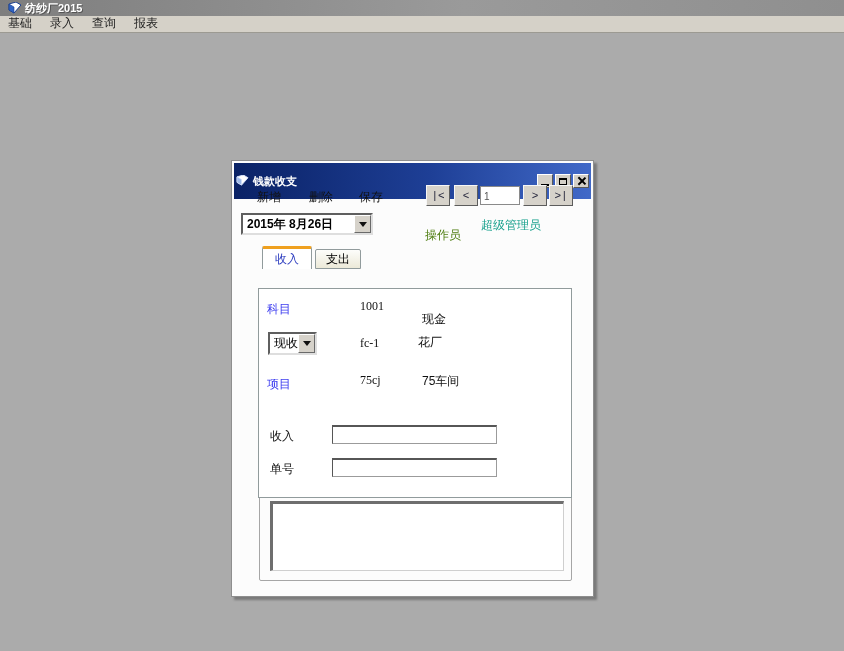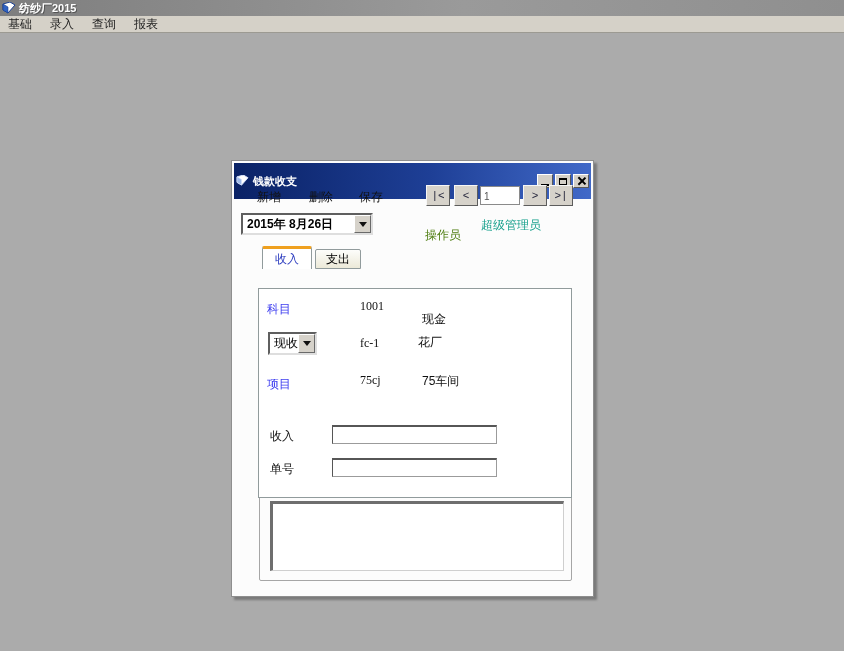--- a/index.html
+++ b/index.html
@@ -9,32 +9,32 @@
     font-size:12px;
     background:#ababab;
     position:relative;
     color:#000;
   }
 
   
   .app-titlebar {
     position:absolute; left:0; top:0; width:844px; height:16px;
     background:linear-gradient(to right,#7e7e7e,#9a9a9a 55%,#8f8f8f);
-    display:flex; align-items:center; padding-left:2px;
+    display:flex; align-items:center; padding-left:8px;
   }
   .app-titlebar .title {
     color:#fff; font-weight:bold; font-size:11px; margin-left:3px;
     text-shadow:1px 1px 0 rgba(0,0,0,.35);
   }
   .win-icon { width:14px; height:12px; display:inline-block; }
 
   .menubar {
     position:absolute; left:0; top:16px; width:844px; height:17px;
     background:#d5d1c8; border-bottom:1px solid #9c9a92;
-    display:flex; align-items:center; padding-left:6px; gap:14px;font-family:Liberation Mono, monospace;
+    display:flex; align-items:flex-end; padding-left:6px; gap:14px;font-family:Liberation Mono, monospace;
   }
   .menubar .menu-item { color:#1c1c1c; cursor:default; padding:0 2px; }
 
   
   .dialog {
     position:absolute; left:231px; top:160px; width:363px; height:437px;
     background:#fcfcfc;
     border:1px solid #8e8e8e;
     box-shadow:3px 3px 2px rgba(50,50,50,.4);
   }

